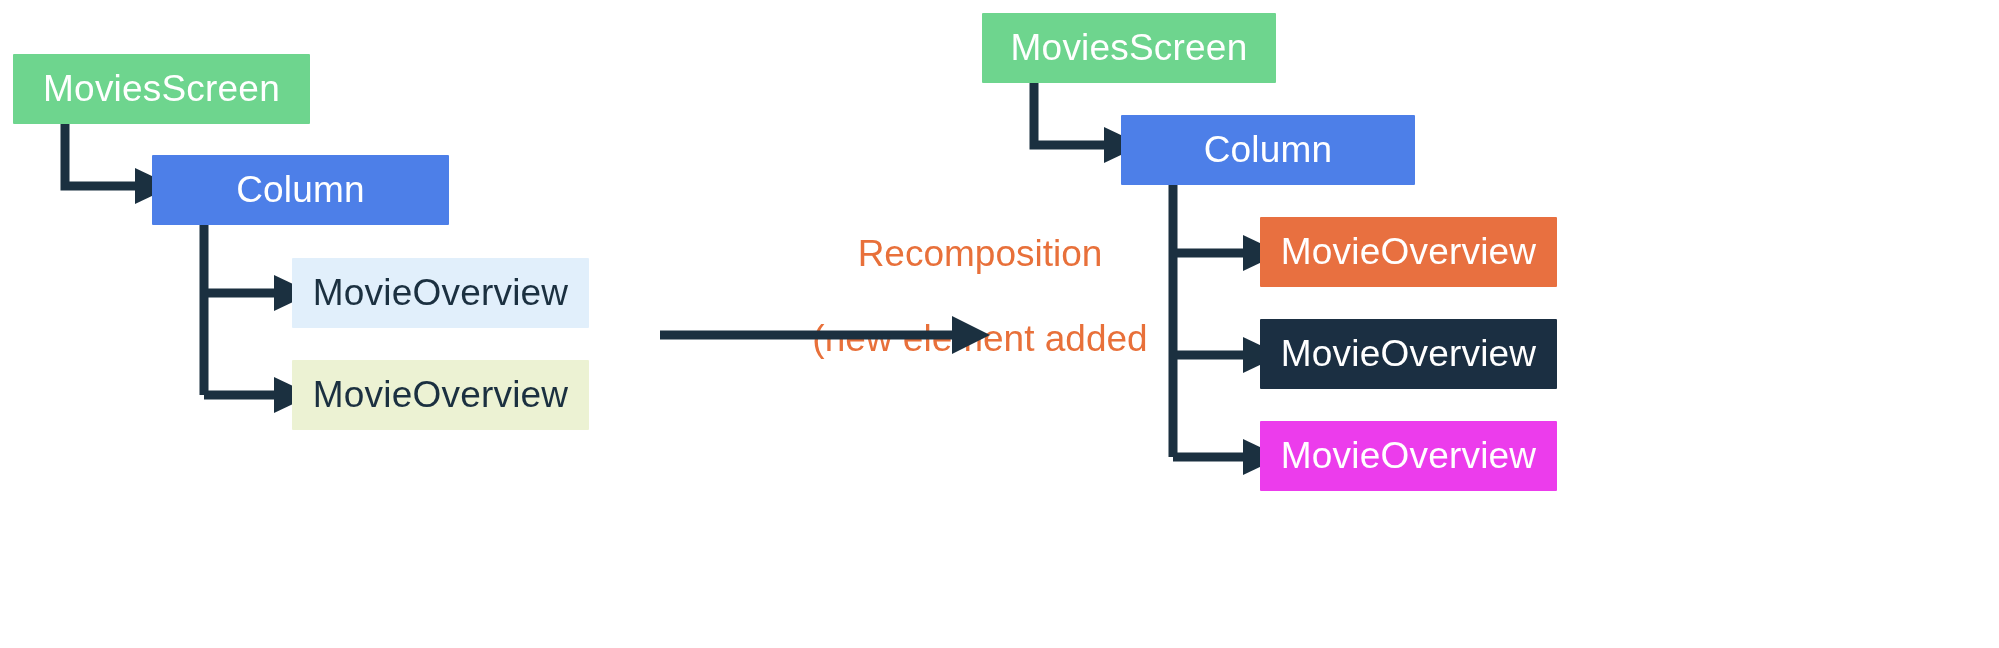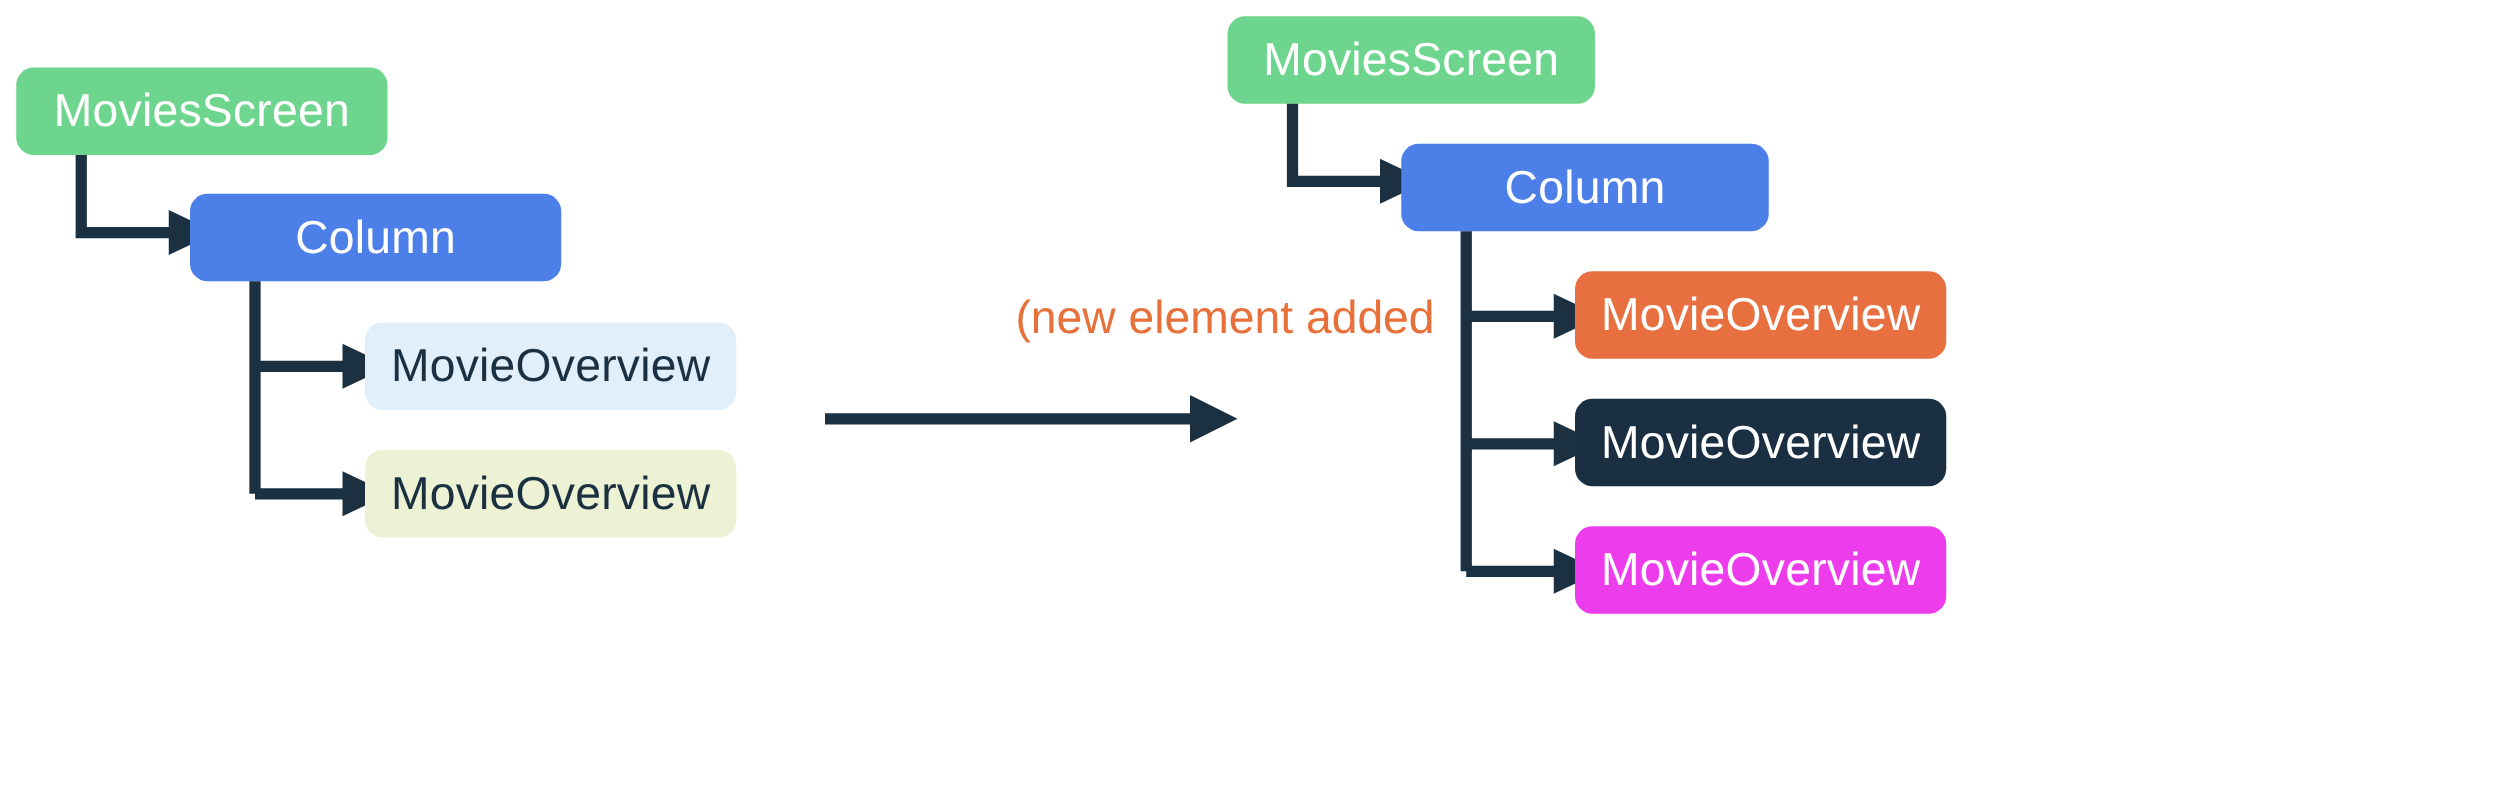--- a/index.html
+++ b/index.html
@@ -16,21 +16,21 @@
   }
   #stage {
     position: absolute;
     inset: 0;
     width: 1999px;
     height: 648px;
   }
   .node {
     position: absolute;
     box-sizing: border-box;
-    border-radius: 14px;
+    border-radius: 1px;
     display: flex;
     align-items: center;
     justify-content: center;
     text-align: center;
     font-size: 37px;
     line-height: 1.1;
     letter-spacing: 0.2px;
     white-space: nowrap;
   }
   .connector {
@@ -84,20 +84,21 @@
 
   <div class="node" style="left:292px; top:258px; width:297px; height:70px; background:#e1effb; color:#1b3040;">
     <span>MovieOverview</span>
   </div>
 
   <div class="node" style="left:292px; top:360px; width:297px; height:70px; background:#ecf2d3; color:#1b3040;">
     <span>MovieOverview</span>
   </div>
 
   <div class="center-label" style="left:660px; top:190px; width:640px; color:#e8703a;">
+    <div>Recomposition</div>
     <div>(new element added</div>
   </div>
 
   <div class="center-arrow" style="left:660px; top:310px; width:330px; height:50px;">
     <svg width="330" height="50" viewBox="0 0 330 50">
       <path d="M0,25 L300,25" fill="none" stroke="#1b3040" stroke-width="9"></path>
       <path d="M292,6 L330,25 L292,44 Z" fill="#1b3040"></path>
     </svg>
   </div>
 

